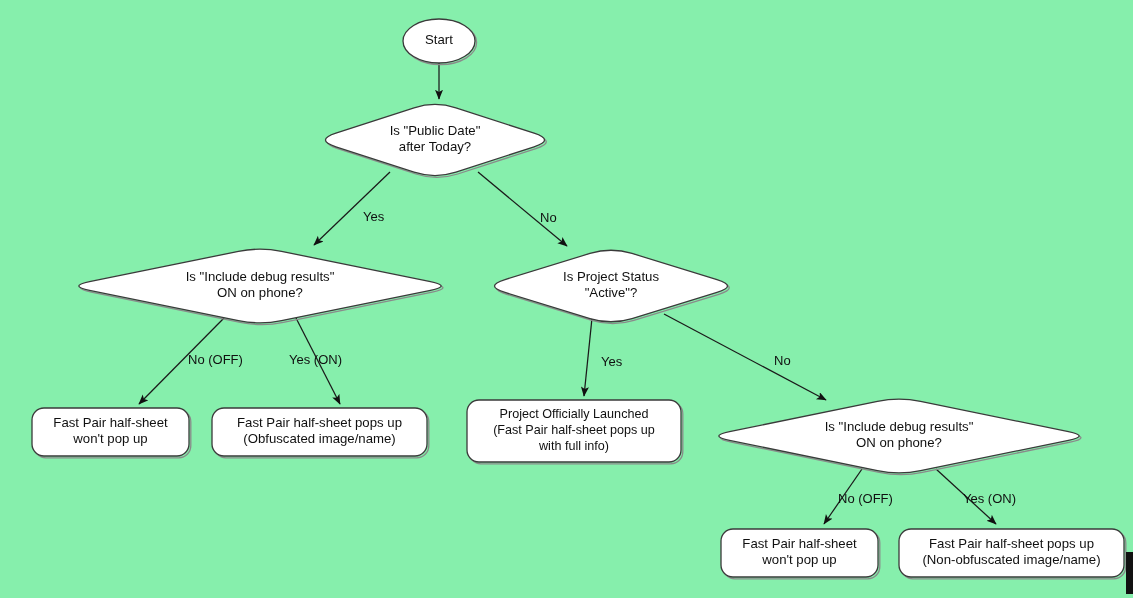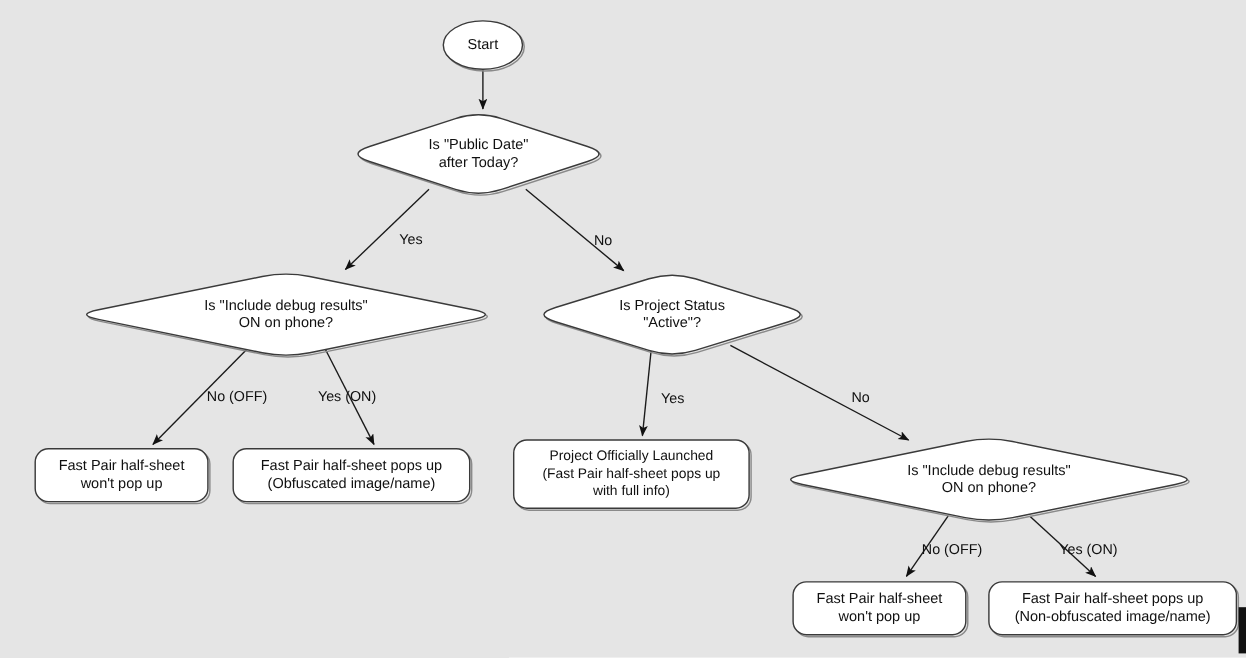--- a/index.html
+++ b/index.html
@@ -9,21 +9,21 @@
     background: #ffffff;
   }
   body {
     font-family: "Liberation Sans", sans-serif;
     color: #1a1a1a;
   }
   #canvas {
     position: relative;
     width: 1133px;
     height: 598px;
-    background: #e5e5e5;
+    background: #86efac;
     overflow: hidden;
   }
   #flow-svg {
     position: absolute;
     left: 0;
     top: 0;
     width: 1133px;
     height: 598px;
   }
   .node-shape {

